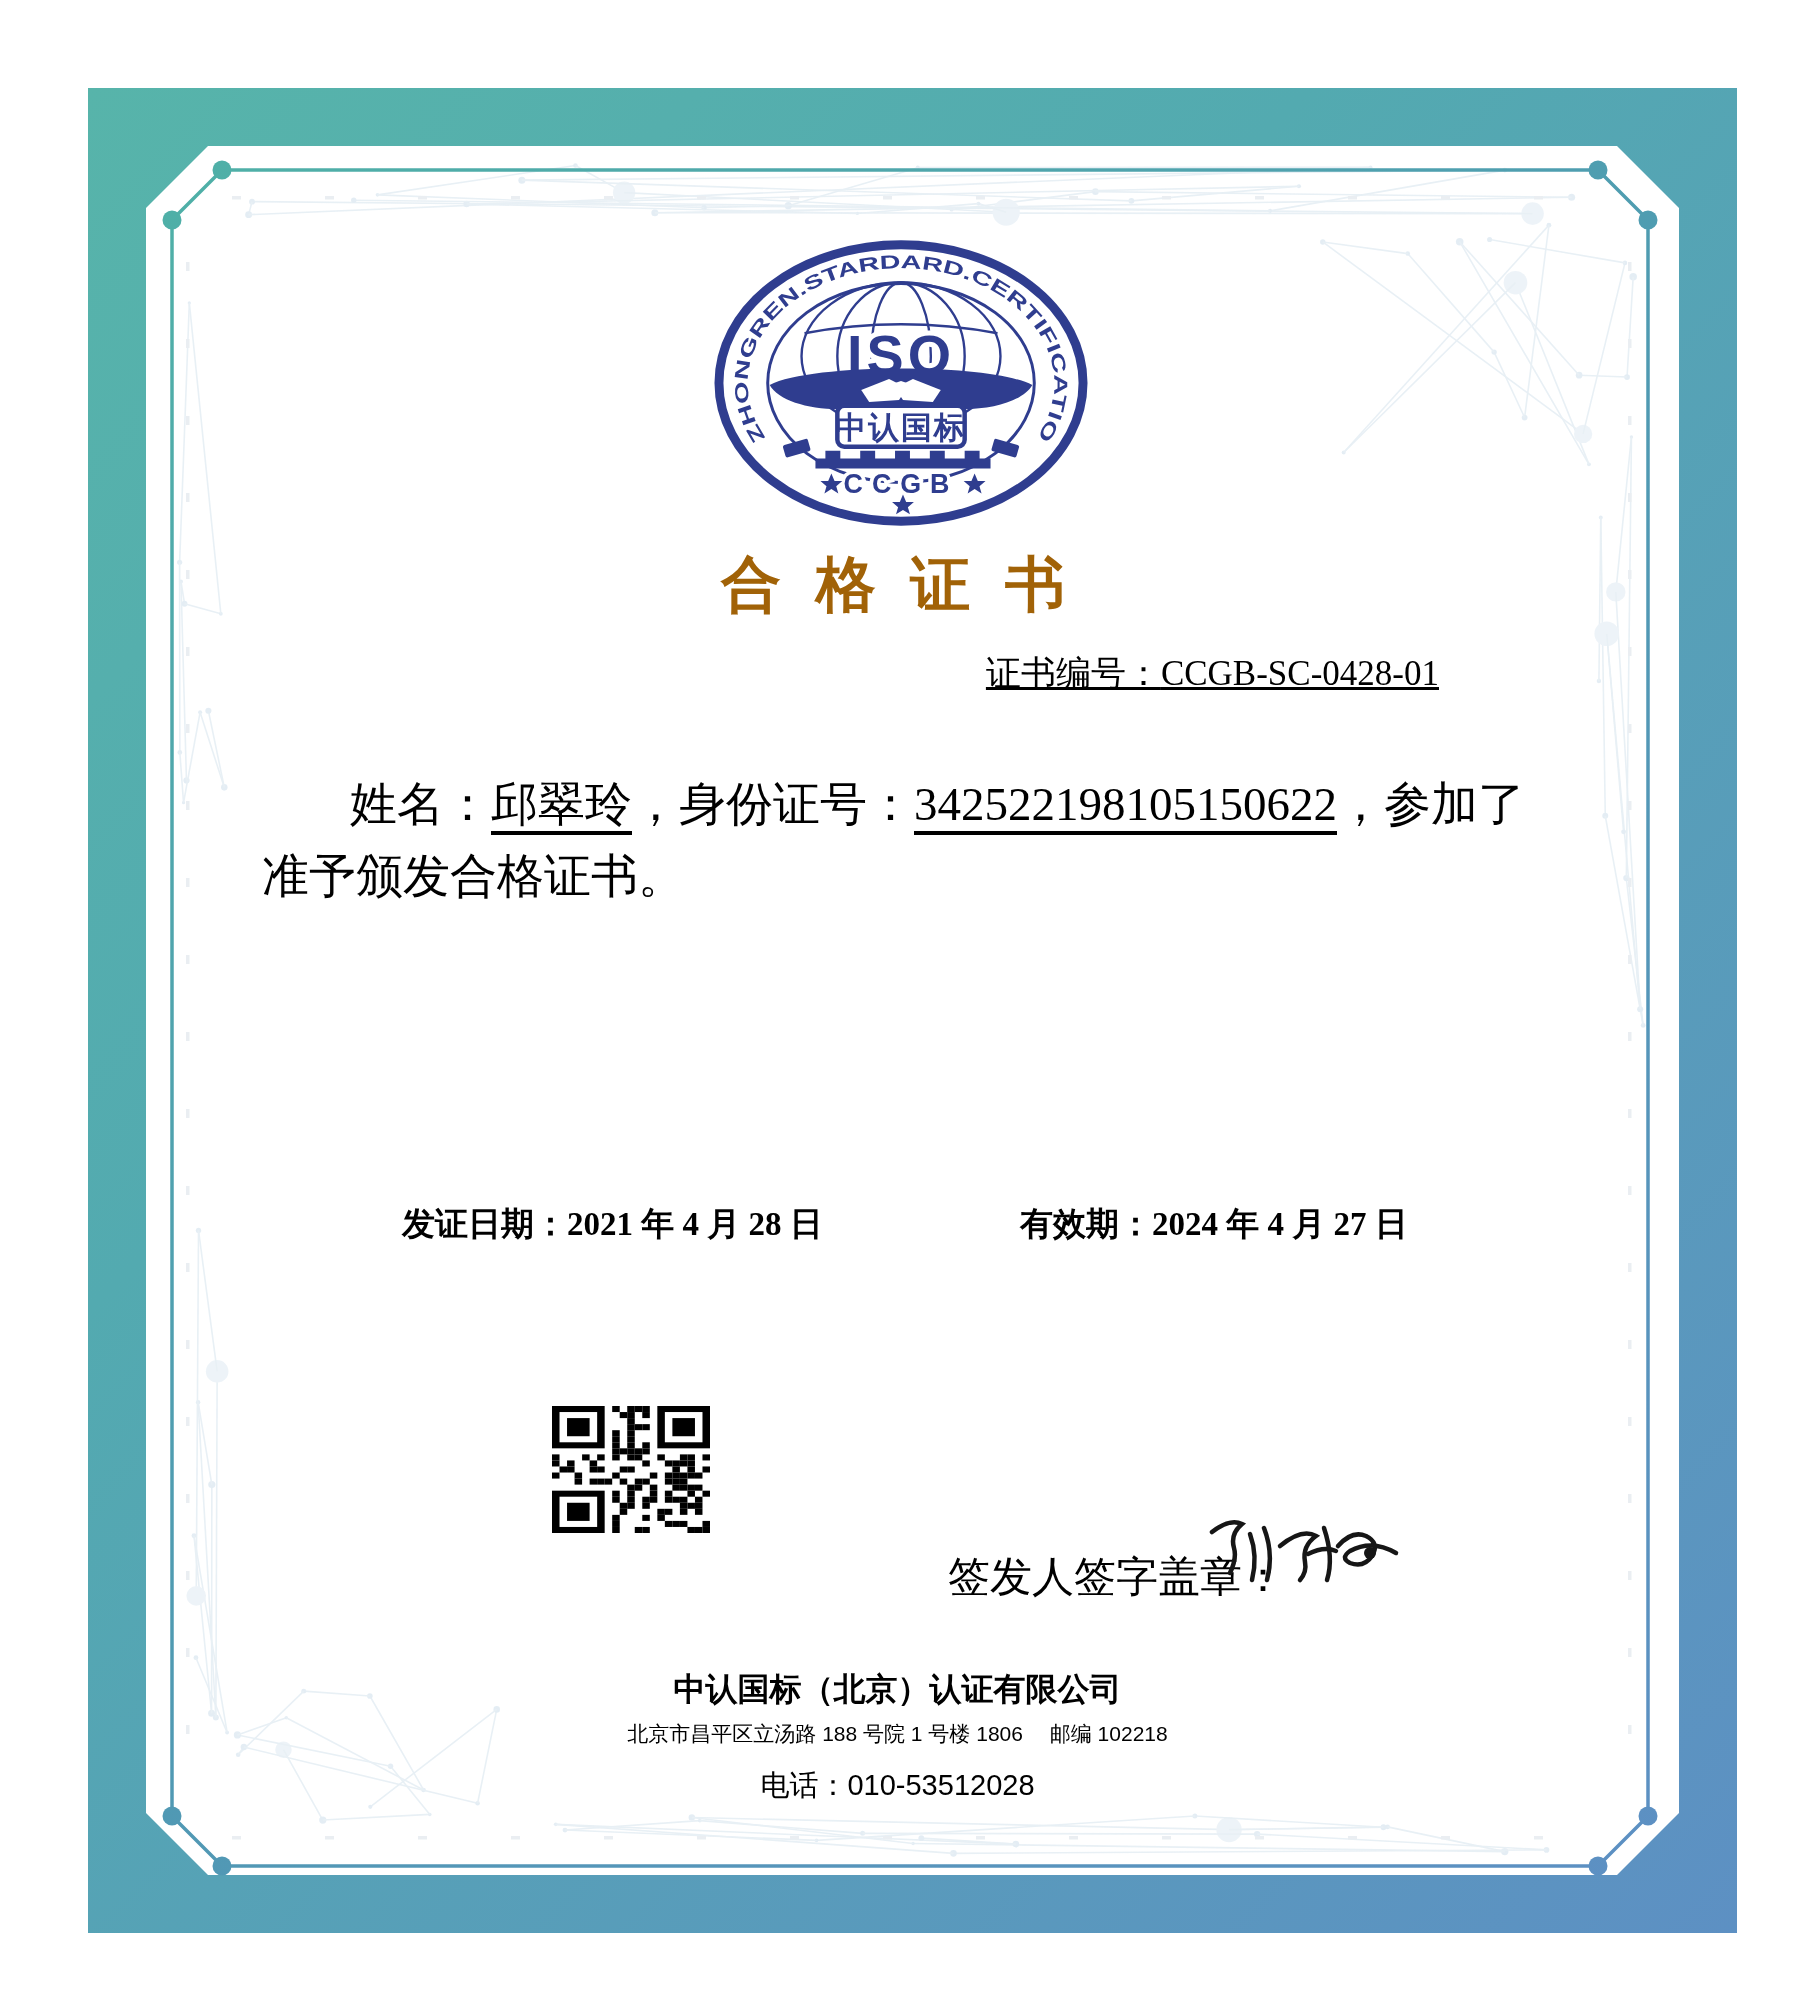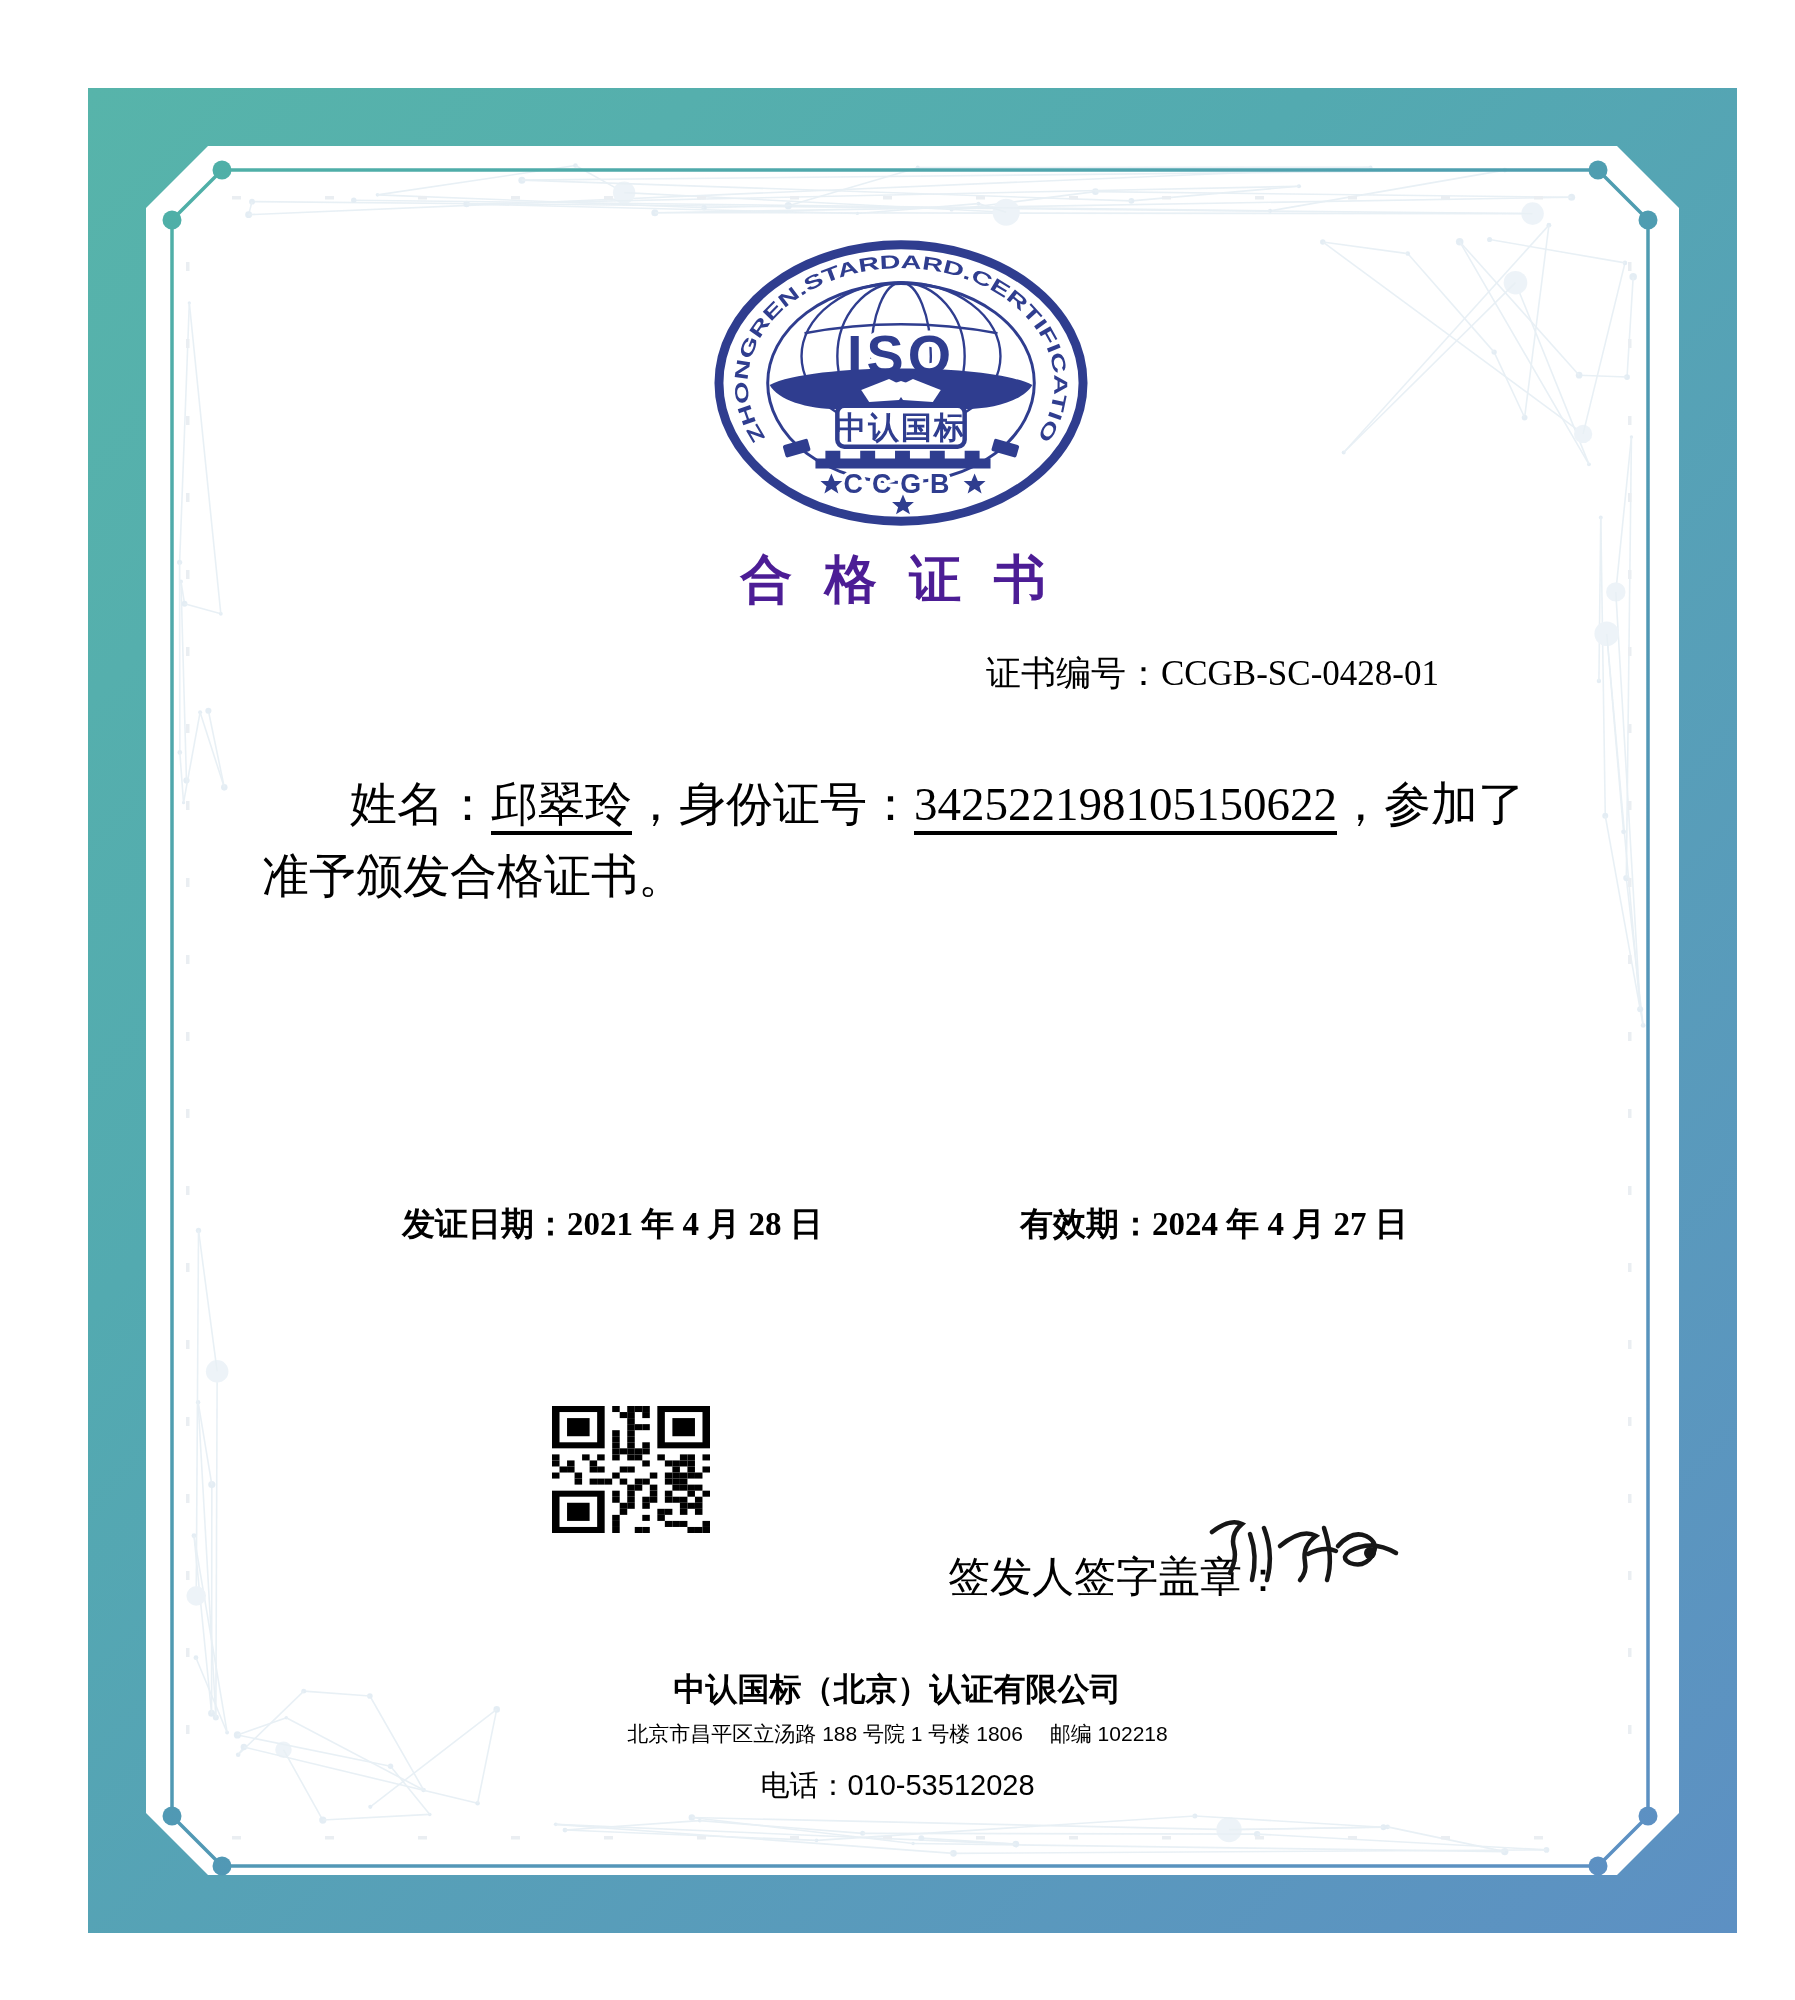--- a/index.html
+++ b/index.html
@@ -6,23 +6,23 @@
   .cert{position:relative;width:1795px;height:2000px;background:#ffffff;overflow:hidden;
         font-family:"Liberation Sans","DejaVu Sans",sans-serif;color:#000;}
   .band{position:absolute;left:88px;top:88px;right:58px;bottom:67px;
         background:linear-gradient(135deg,#57b4aa 0%,#53aab0 35%,#5d90c3 100%);}
   .panel{position:absolute;left:146px;top:146px;width:1533px;height:1729px;background:#ffffff;
         clip-path:polygon(62px 0,calc(100% - 62px) 0,100% 62px,100% calc(100% - 62px),
         calc(100% - 62px) 100%,62px 100%,0 calc(100% - 62px),0 62px);}
   .decor{position:absolute;left:0;top:0;}
   .logo{position:absolute;left:712px;top:236px;width:378px;height:294px;}
   .title{position:absolute;left:0;right:0;top:545px;margin:0;text-align:center;
-         font-size:52px;font-weight:bold;letter-spacing:9px;color:#4c1d95;}
+         font-size:60px;font-weight:bold;letter-spacing:9px;color:#a16207;}
   .certno{position:absolute;top:650px;right:356px;font-size:35px;text-align:right;
-          font-family:"Liberation Serif","DejaVu Serif",serif;}
+          font-family:"Liberation Serif","DejaVu Serif",serif;text-decoration:underline;}
   .body-text{position:absolute;left:262px;top:768px;width:1250px;font-size:47px;
              font-weight:normal;line-height:71px;}
   .body-text .line{white-space:nowrap;}
   .indent{padding-left:88px;}
   .u{border-bottom:4px solid #000;padding-bottom:1px;}
   .serif{font-family:"Liberation Serif","DejaVu Serif",serif;}
   .date-item{position:absolute;top:1202px;font-size:33px;font-weight:bold;white-space:nowrap;}
   .date-issue{left:402px;}
   .date-valid{left:1020px;}
   .qr{position:absolute;left:552px;top:1406px;width:158px;height:127px;}

